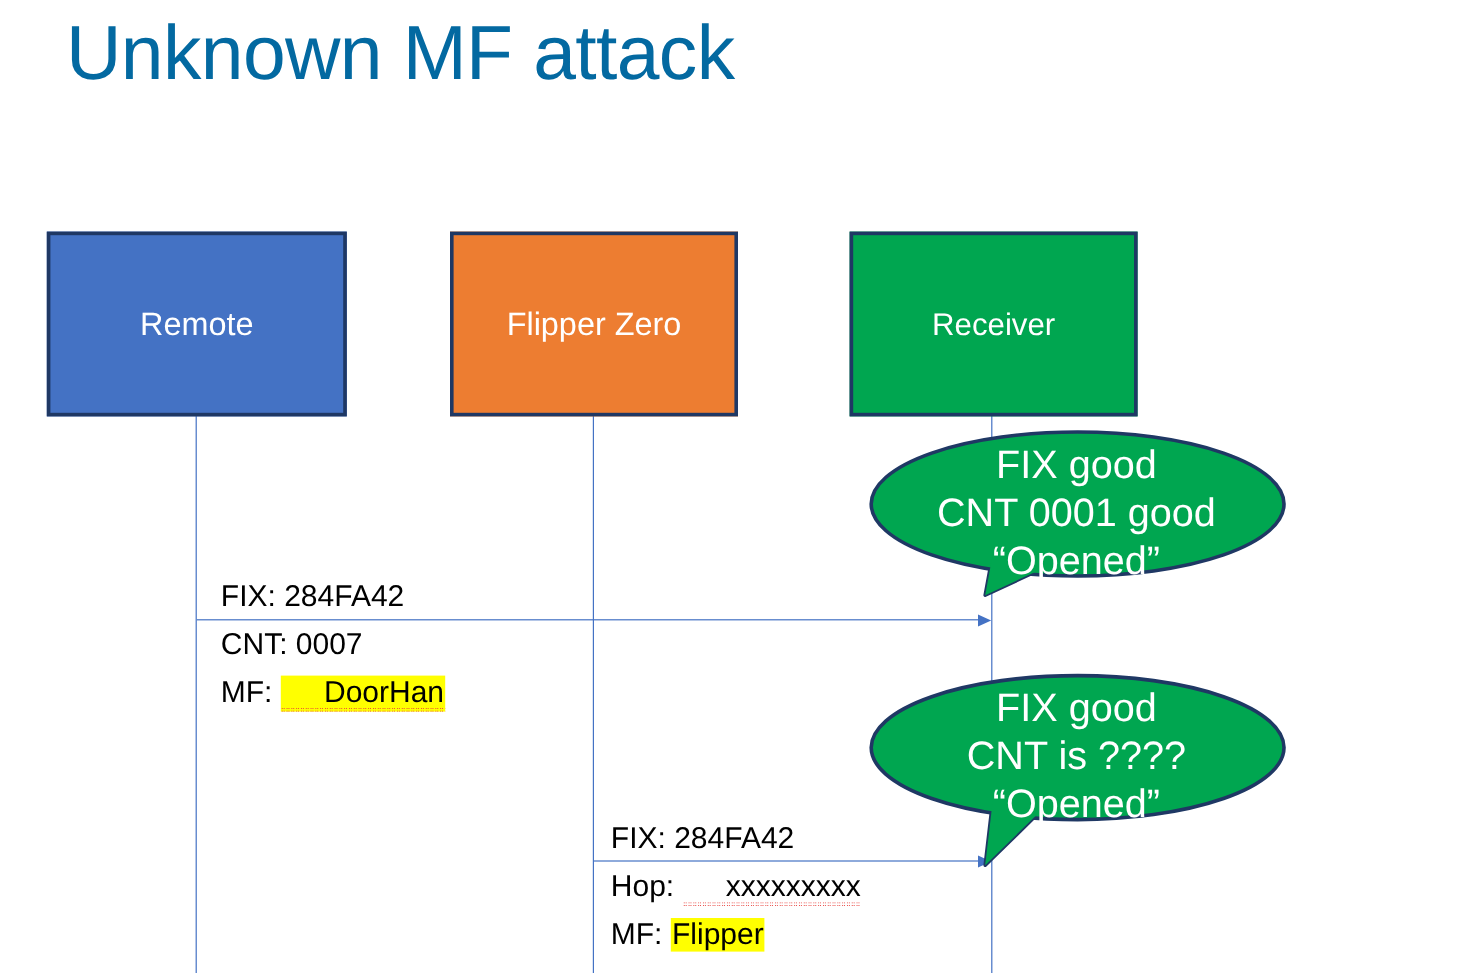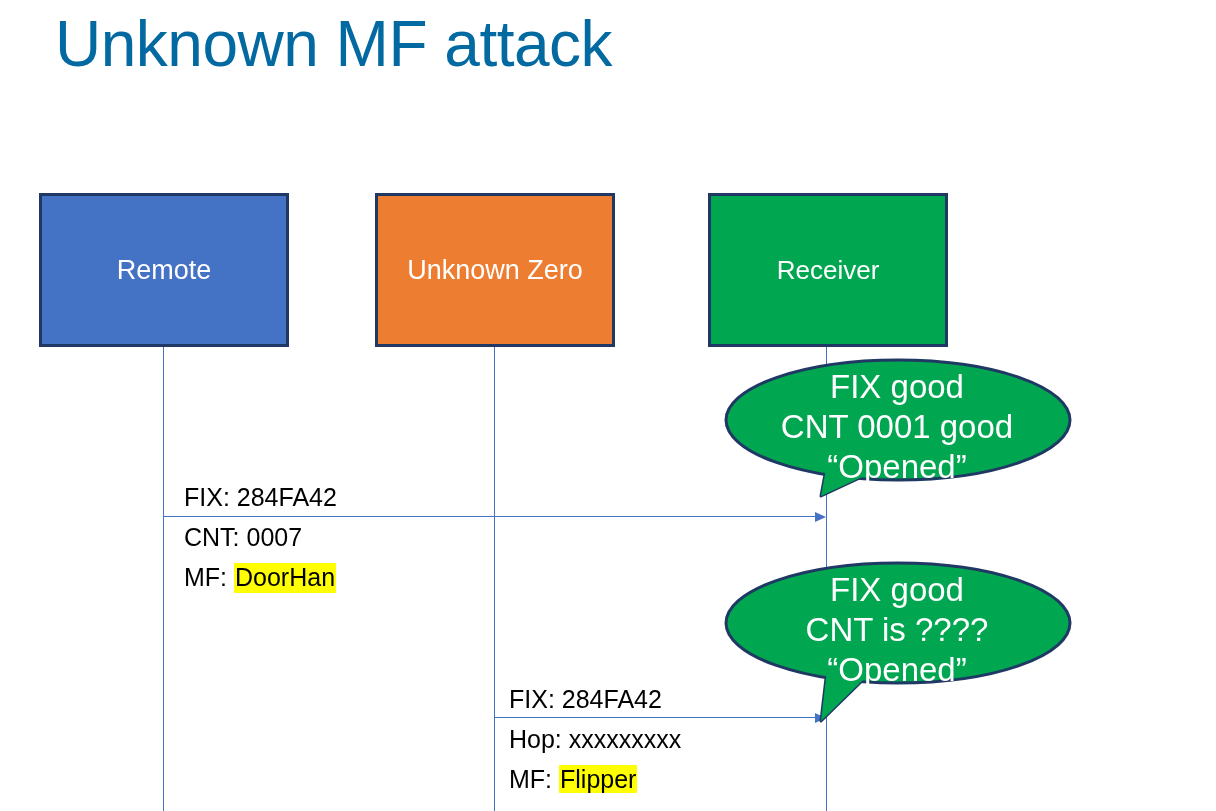--- a/index.html
+++ b/index.html
@@ -108,20 +108,21 @@
     padding: 0 1px;
   }
   .squiggle {
     background-image:
       linear-gradient(45deg, transparent 45%, #E8403A 45%, #E8403A 55%, transparent 55%),
       linear-gradient(-45deg, transparent 45%, #E8403A 45%, #E8403A 55%, transparent 55%);
     background-size: 4px 3px;
     background-repeat: repeat-x;
     background-position: 0 100%;
     padding-bottom: 2px;
+    padding-left: 36px;
   }
 
   
   .callout {
     position: absolute;
     z-index: 4;
   }
   .callout svg { display: block; overflow: visible; }
   .callout .bubble-text {
     position: absolute;
@@ -147,21 +148,21 @@
 
 <div class="lifeline remote"></div>
 <div class="lifeline flipper"></div>
 <div class="lifeline receiver"></div>
 
 <div class="actor-box remote">
   <span class="actor-label">Remote</span>
 </div>
 
 <div class="actor-box flipper">
-  <span class="actor-label">Unknown Zero</span>
+  <span class="actor-label">Flipper Zero</span>
 </div>
 
 <div class="actor-box receiver">
   <span class="actor-label">Receiver</span>
 </div>
 
 <div class="msg-arrow" id="msg-arrow-1">
   <span class="shaft"></span>
   <span class="head"></span>
 </div>

